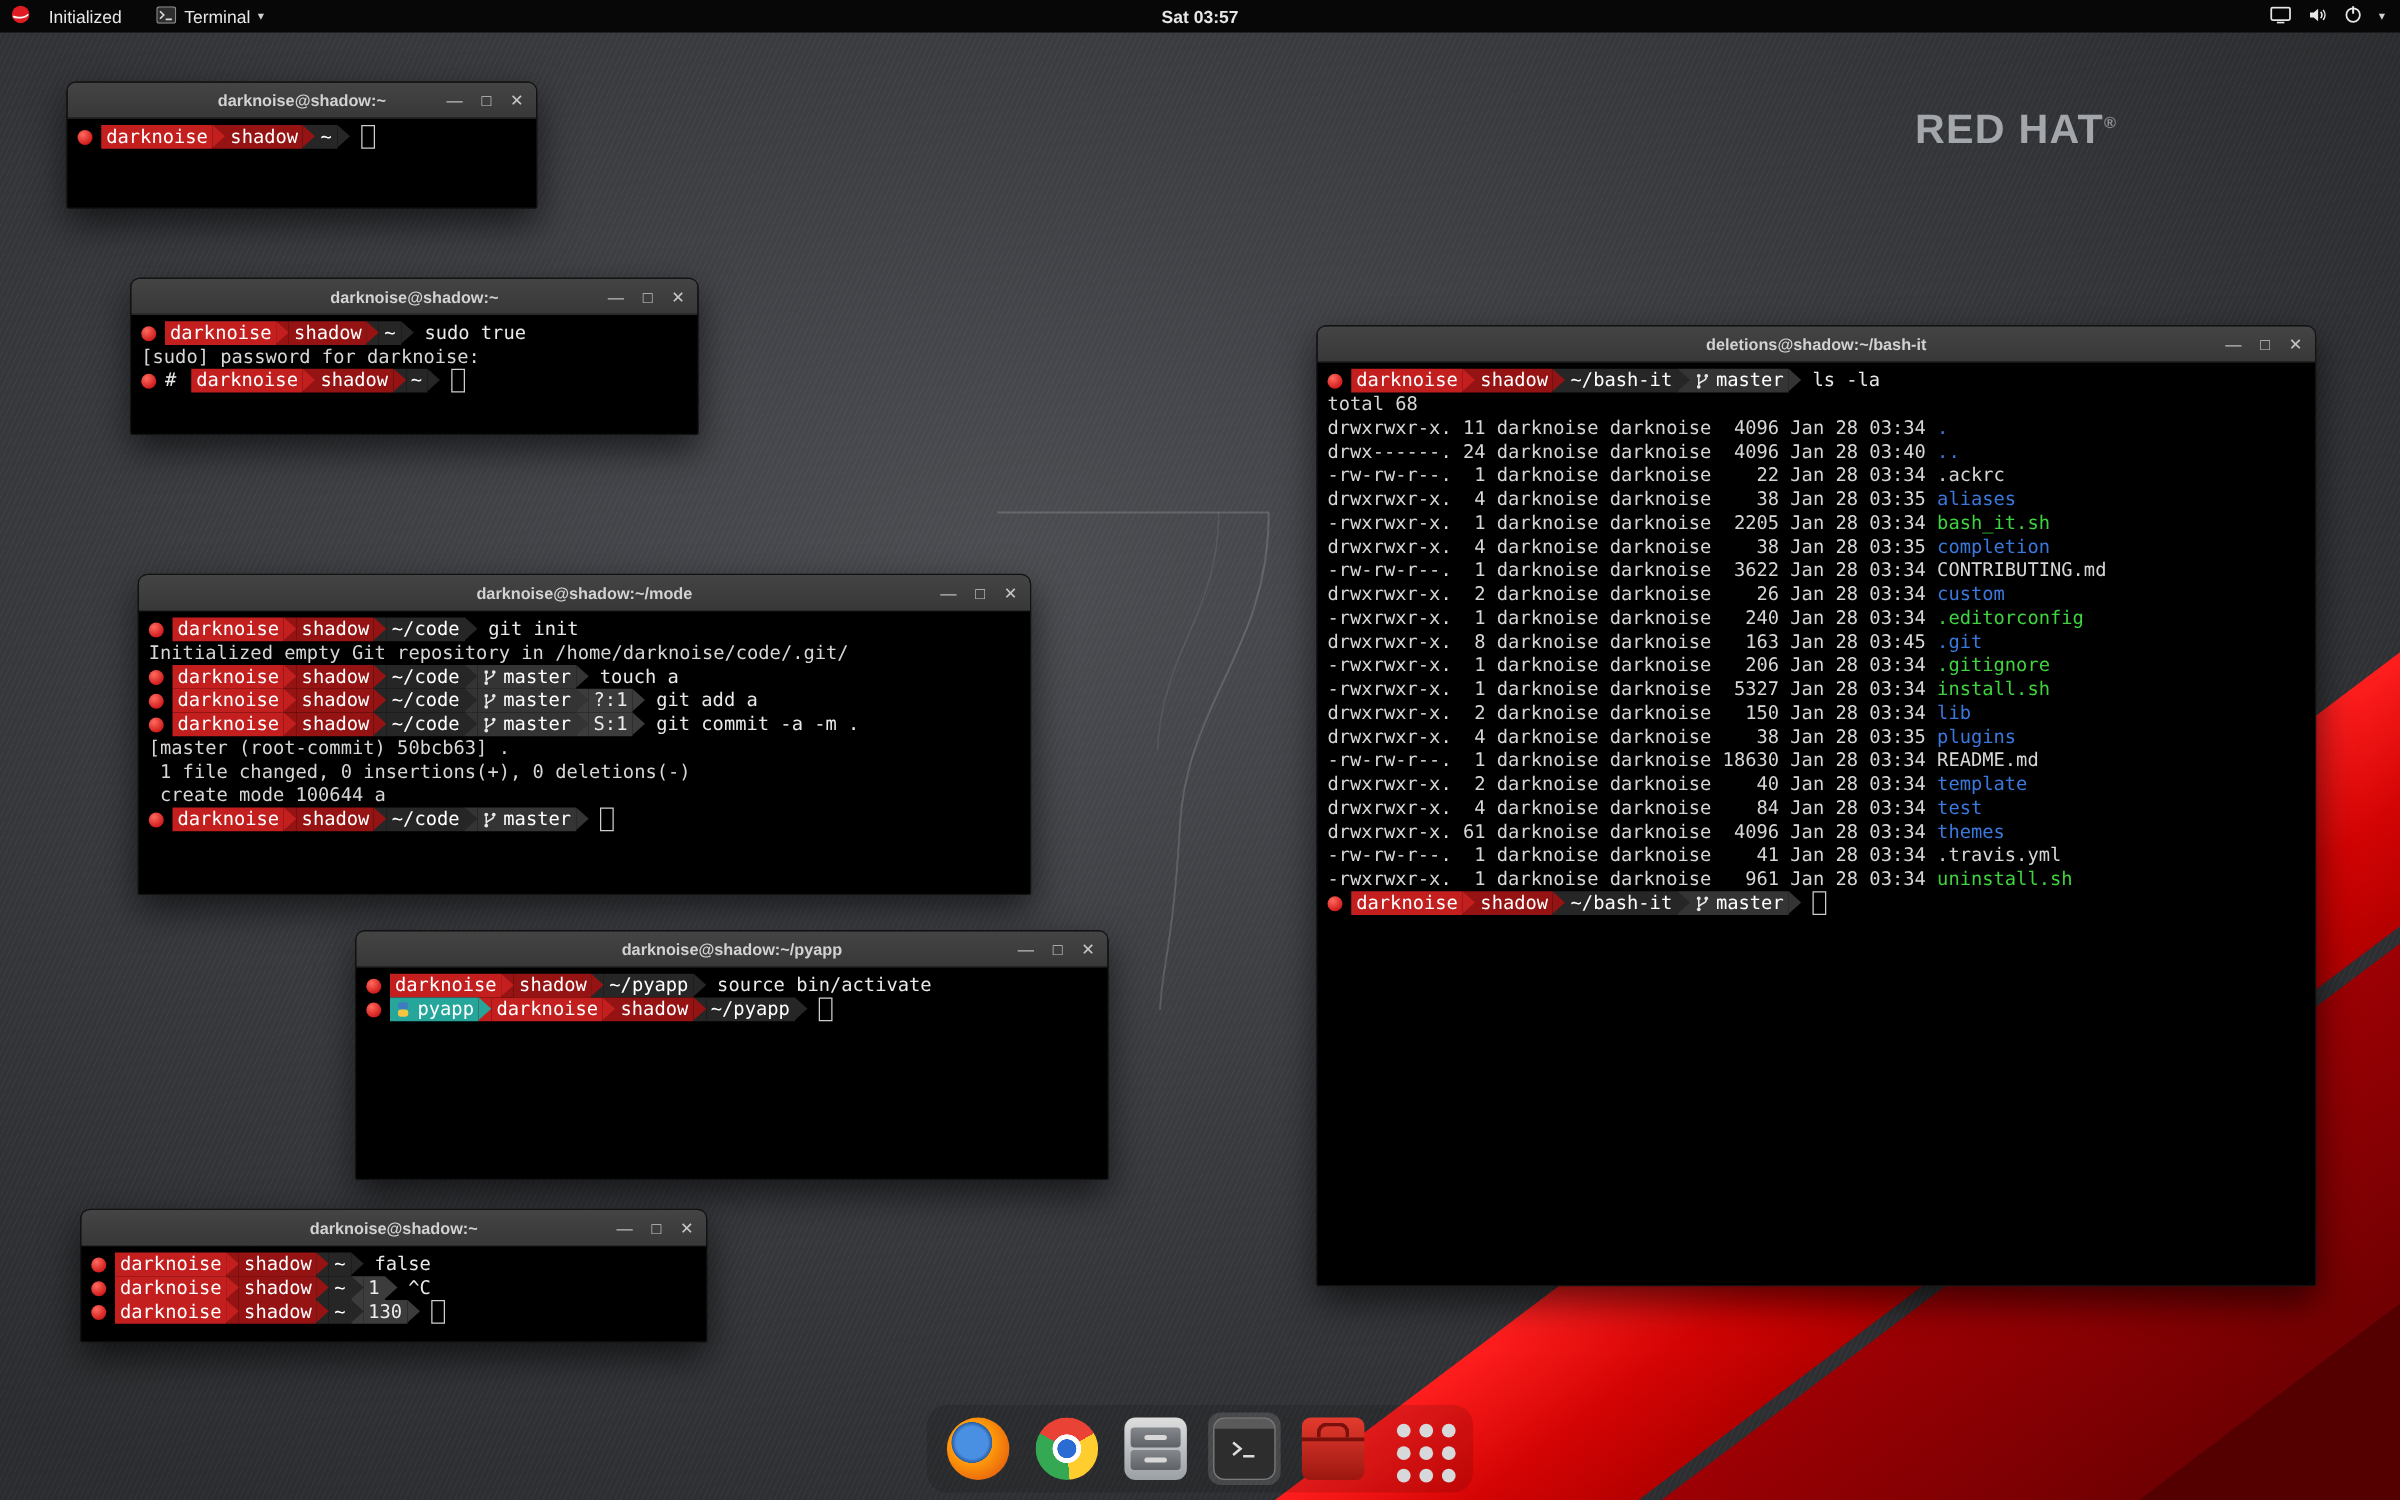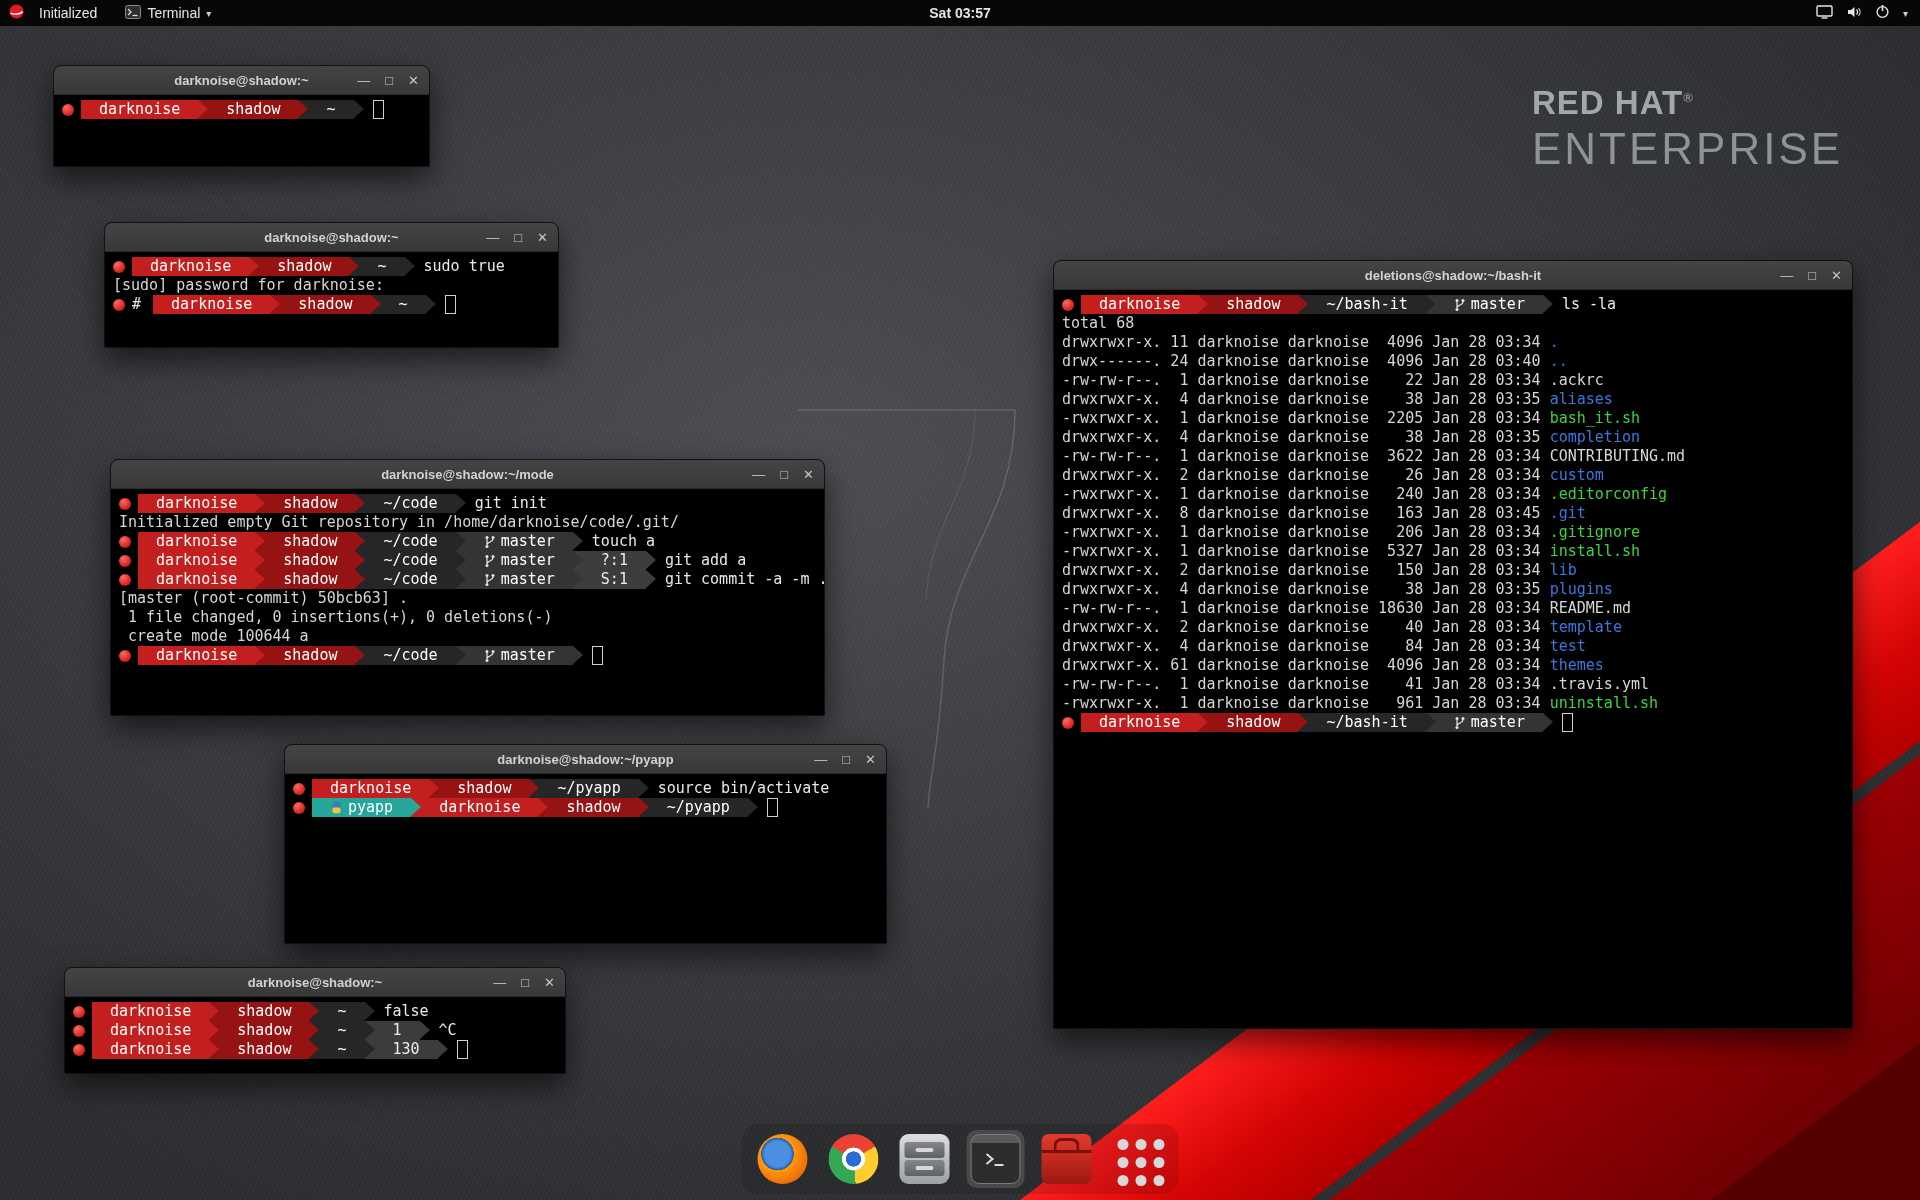--- a/index.html
+++ b/index.html
@@ -49,21 +49,21 @@
   #w4{left:284px;top:744px;width:601px;height:198px;}
   #w5{left:64px;top:967px;width:500px;height:105px;}
   #w6{left:1053px;top:260px;width:798px;height:767px;z-index:12;}
   
   .tl{height:19px;}
   .pl{display:flex;align-items:center;}
   .out{line-height:19px;}
   .pdot{width:12px;height:12px;border-radius:50%;flex:0 0 auto;margin-right:7px;
         background:radial-gradient(circle at 35% 30%,#ff6a5e,#d21e1e 70%,#a50f0f);}
   .pre{color:#e9e9e9;margin-right:3px;}
-  .seg{display:flex;align-items:center;height:19px;padding:0 18px;color:#fff;gap:5px;flex:0 0 auto;}
+  .seg{display:flex;align-items:center;height:19px;padding:0 4px;color:#fff;gap:5px;flex:0 0 auto;}
   .arr{width:10px;height:19px;position:relative;flex:0 0 auto;}
   .arr i{position:absolute;left:0;top:0;width:0;height:0;display:block;
          border-top:9.5px solid transparent;border-bottom:9.5px solid transparent;border-left:10px solid #000;}
   .cmd{color:#e9e9e9;padding-left:9px;}
   .cursor{width:9px;height:17px;border:1px solid #cfcfcf;margin-left:9px;flex:0 0 auto;}
   .fg-d{color:#3b78dd;} .fg-x{color:#3fd33f;}
   
   .dock{position:absolute;left:50%;bottom:6px;transform:translateX(-50%);z-index:40;
         display:flex;gap:13px;align-items:center;padding:6px 12px;border-radius:16px;background:rgba(0,0,0,0.12);}
   .dock-item{width:58px;height:58px;display:flex;align-items:center;justify-content:center;cursor:pointer;border-radius:10px;}
@@ -98,21 +98,20 @@
   <div class="rb rb1"></div>
 </div>
 <svg class="curves" width="1920" height="1200">
   <path d="M 798 410 H 1015" stroke="rgba(230,230,230,0.18)" fill="none" stroke-width="1.5"></path>
   <path d="M 1015 410 C 1015 520 950 560 944 660 C 938 760 930 770 928 808" stroke="rgba(230,230,230,0.18)" fill="none" stroke-width="1.5"></path>
   <path d="M 975 410 C 975 490 930 520 926 600" stroke="rgba(230,230,230,0.10)" fill="none" stroke-width="1.2"></path>
 </svg>
 
 <div class="wm">
   <div class="wm-rh"><span>RED HAT</span><sup>®</sup></div>
-  <div class="wm-ent">ENTERPRISE</div>
 </div>
 
 <div class="topbar">
   <div class="tb-left">
     <span>
       <svg width="17" height="15" viewBox="0 0 17 15">
           <circle cx="8.5" cy="7.5" r="7" fill="#e01b24"></circle>
           <path d="M2.5 9c2 1.6 10 1.6 12-1.5" stroke="#fff" stroke-width="1.4" fill="none"></path>
         </svg>
     </span>

